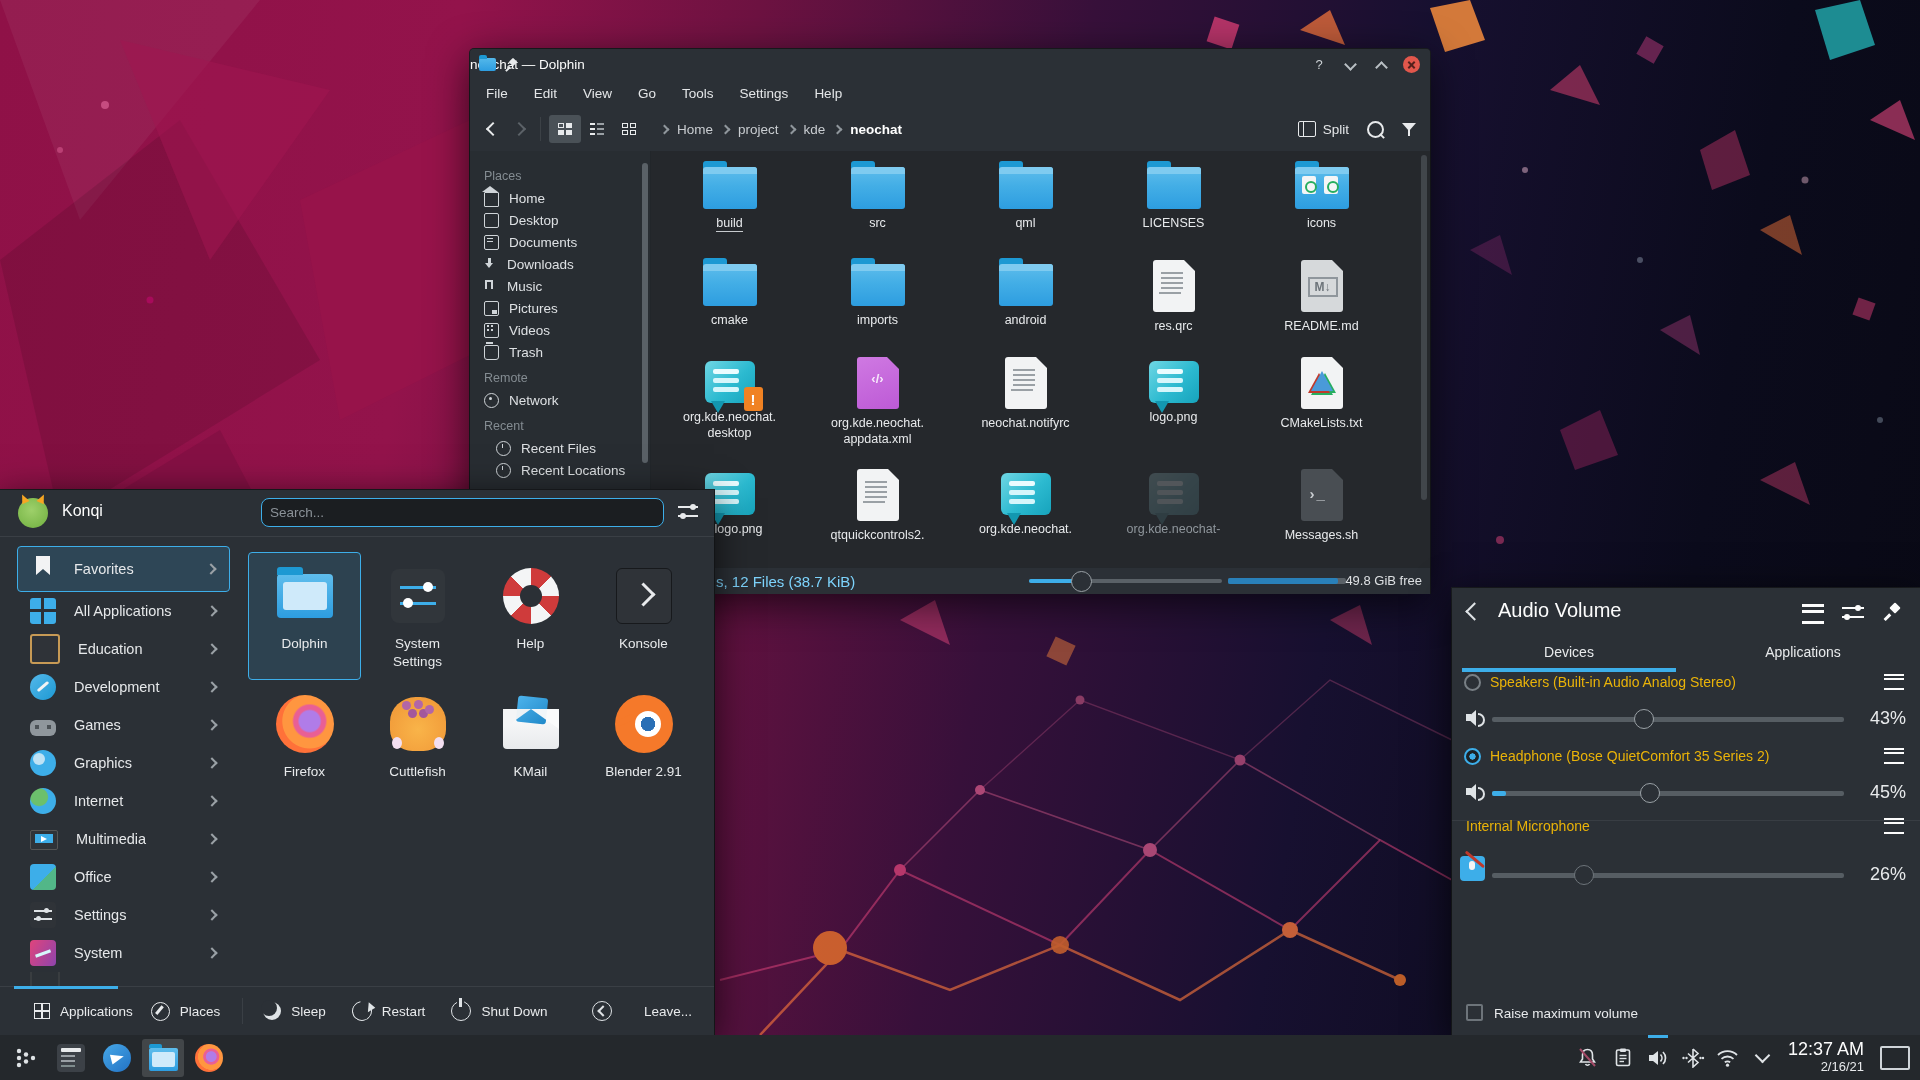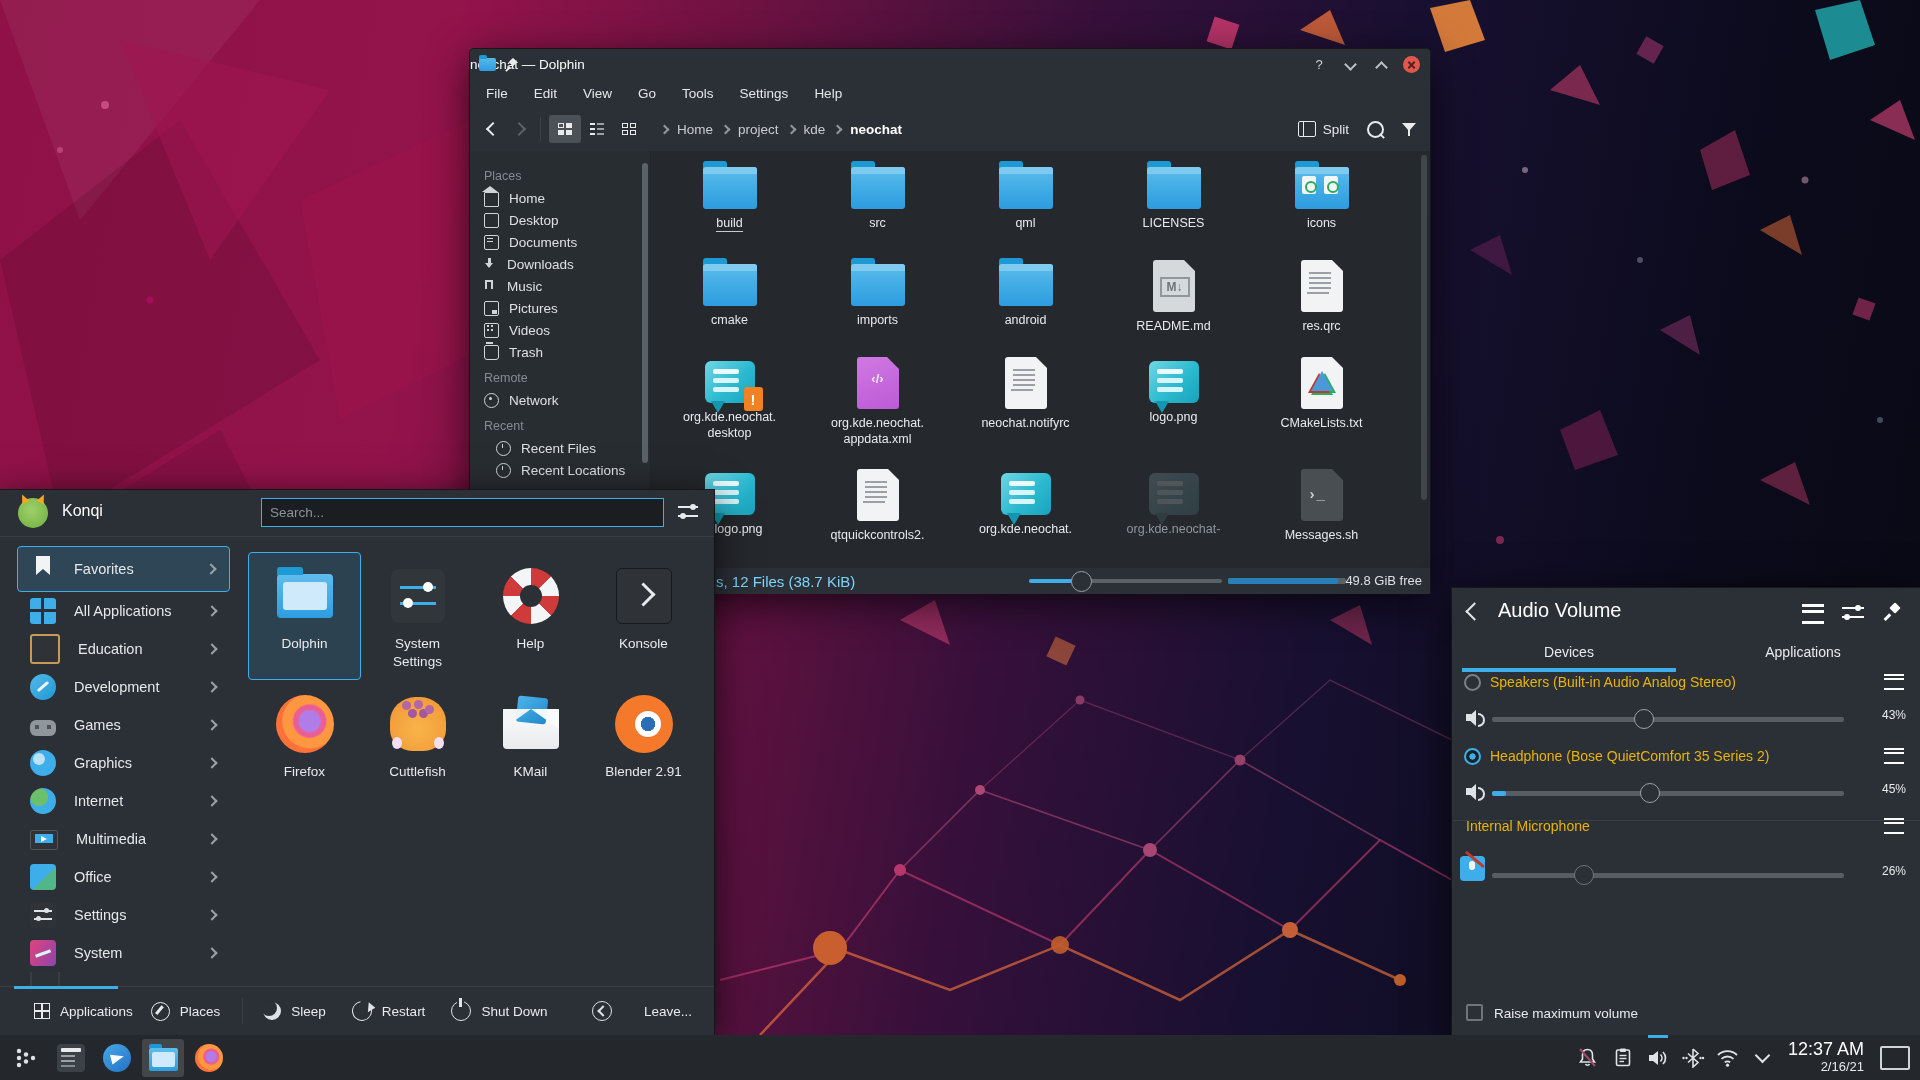--- a/index.html
+++ b/index.html
@@ -125,21 +125,21 @@
   .zslider .zhandle{position:absolute;left:42px;top:-8px;width:19px;height:19px;border-radius:50%;background:#2b3036;border:1.5px solid #9aa1a6}
   .capbar{position:absolute;left:758px;top:10px;width:118px;height:6px;background:#5a6167;border-radius:2px}
   .capbar::before{content:"";position:absolute;left:0;top:0;bottom:0;width:110px;background:#2980b9;border-radius:2px}
   
   #launcher{left:0;top:490px;width:714px;height:545px;background:#2b3036;box-shadow:0 8px 36px rgba(0,0,0,.7),0 0 0 1px #1c1f22}
   .lhead{position:relative;height:46px;border-bottom:1px solid #3a3f45}
   .avatar{position:absolute;left:18px;top:8px;width:30px;height:30px;border-radius:50%;background:radial-gradient(circle at 45% 40%,#9ed06a,#6faf3f);overflow:visible}
   .avatar::before{content:"";position:absolute;left:2px;top:-4px;border-left:4px solid transparent;border-right:4px solid transparent;border-bottom:9px solid #f6a623;transform:rotate(-25deg)}
   .avatar::after{content:"";position:absolute;right:2px;top:-4px;border-left:4px solid transparent;border-right:4px solid transparent;border-bottom:9px solid #f6a623;transform:rotate(25deg)}
   .uname{position:absolute;left:62px;top:12px;font-size:16px;color:#fcfcfc}
-  .lsearch{position:absolute;left:261px;top:8px;width:385px;height:27px;background:#1b1e21;border:1.5px solid #3daee9;border-radius:0;
+  .lsearch{position:absolute;left:261px;top:8px;width:385px;height:27px;background:#1b1e21;border:1.5px solid #3daee9;border-radius:8px;
      color:#eff0f1;font-size:13.5px;padding:0 8px;outline:none;font-family:"Liberation Sans",sans-serif}
   .lsearch::placeholder{color:#8b9298}
   .sortic{position:absolute;right:16px;top:14px;width:20px;height:16px}
   .sortic::before{content:"";position:absolute;left:0;right:0;top:2px;height:2px;background:#e8eaec;box-shadow:0 9px 0 #e8eaec}
   .sortic::after{content:"";position:absolute;width:6px;height:6px;border-radius:50%;background:#e8eaec;left:12px;top:0;box-shadow:-10px 9px 0 #e8eaec}
   .cats{position:absolute;left:0;top:56px;width:238px;bottom:49px;overflow:hidden}
   .cat{position:relative;height:38px;display:flex;align-items:center;gap:18px;padding-left:30px;font-size:14.5px;color:#e6e8ea}
   .cat .cv{position:absolute;right:22px;width:6px;height:6px;border-color:#9aa1a6}
   .cat.sel{background:rgba(61,174,233,.18);border:1.5px solid #3daee9;border-radius:4px;margin:0 8px 0 17px;padding-left:12px;height:44px}
   .cat.sel .cv{right:14px}
@@ -233,21 +233,21 @@
   .radio{position:absolute;left:12px;width:17px;height:17px;border-radius:50%;border:2px solid #787f85;box-sizing:border-box}
   .radio.on{border-color:#3daee9;background:radial-gradient(circle,#3daee9 0 32%,#1c2226 36%)}
   .row-burger{position:absolute;right:16px;width:20px;height:12px;border-top:2.5px solid #fcfcfc;border-bottom:2.5px solid #fcfcfc}
   .row-burger::after{content:"";display:block;margin-top:2.2px;border-top:2.5px solid #fcfcfc}
   .spk{position:absolute;left:14px;width:18px;height:16px}
   .spk::before{content:"";position:absolute;left:0;top:4px;width:5px;height:7px;background:#dfe3e6}
   .spk::after{content:"";position:absolute;left:1px;top:0;border-top:8px solid transparent;border-bottom:8px solid transparent;border-right:9px solid #dfe3e6}
   .spk i{position:absolute;left:12px;top:3px;width:5px;height:10px;border:2px solid #dfe3e6;border-left:none;border-radius:0 8px 8px 0}
   .track{position:absolute;left:40px;width:352px;height:4.5px;background:#565d63;border-radius:2px;top:7px}
   .handle{position:absolute;top:-8px;width:20px;height:20px;border-radius:50%;background:#2b3036;border:1.5px solid #9aa1a6;box-sizing:border-box}
-  .pct{position:absolute;right:14px;width:44px;text-align:right;font-size:12px;color:#e8eaec;top:-2px}
+  .pct{position:absolute;right:14px;width:44px;text-align:right;font-size:18px;color:#e8eaec;top:-2px}
   .micbox{position:absolute;left:8px;top:-10px;width:25px;height:25px;background:#3daee9;border-radius:4px}
   .micbox::before{content:"";position:absolute;left:9px;top:5px;width:6px;height:9px;border-radius:3px;background:#f4f5f6}
   .micbox::after{content:"";position:absolute;left:3px;top:2px;width:24px;height:2.5px;background:#c0392b;transform:rotate(40deg);border-radius:2px}
   .chk{position:absolute;left:14px;top:-2px;width:17px;height:17px;border:2px solid #6d747a;border-radius:2px;box-sizing:border-box}
   .chklabel{position:absolute;left:42px;top:0;font-size:13.5px;color:#e8eaec}
   
   #taskbar{left:0;top:1035px;width:1920px;height:45px;background:#24282c;display:flex;align-items:center;z-index:5}
   .kicker{width:40px;height:40px;margin-left:6px;display:flex;align-items:center;justify-content:center}
   .task{width:42px;height:38px;margin-left:4px;border-radius:3px;display:flex;align-items:center;justify-content:center}
   .task.active{background:rgba(255,255,255,.14)}
@@ -480,26 +480,26 @@
           </div>
         <div class="file">
             <span class="fi fi-folder"></span>
             <span class="fname">imports</span>
           </div>
         <div class="file">
             <span class="fi fi-folder"></span>
             <span class="fname">android</span>
           </div>
         <div class="file">
+            <span class="fi fi-doc"></span>
+            <span class="fname">res.qrc</span>
+          </div>
+        <div class="file">
             <span class="fi fi-md"></span>
             <span class="fname">README.md</span>
-          </div>
-        <div class="file">
-            <span class="fi fi-doc"></span>
-            <span class="fname">res.qrc</span>
           </div>
         <div class="file">
             <span class="fi fi-chat">
               <span class="warn">!</span>
             </span>
             <span class="fname">
               <span style="display:block">org.kde.neochat.</span>
               <span style="display:block">desktop</span>
             </span>
           </div>

